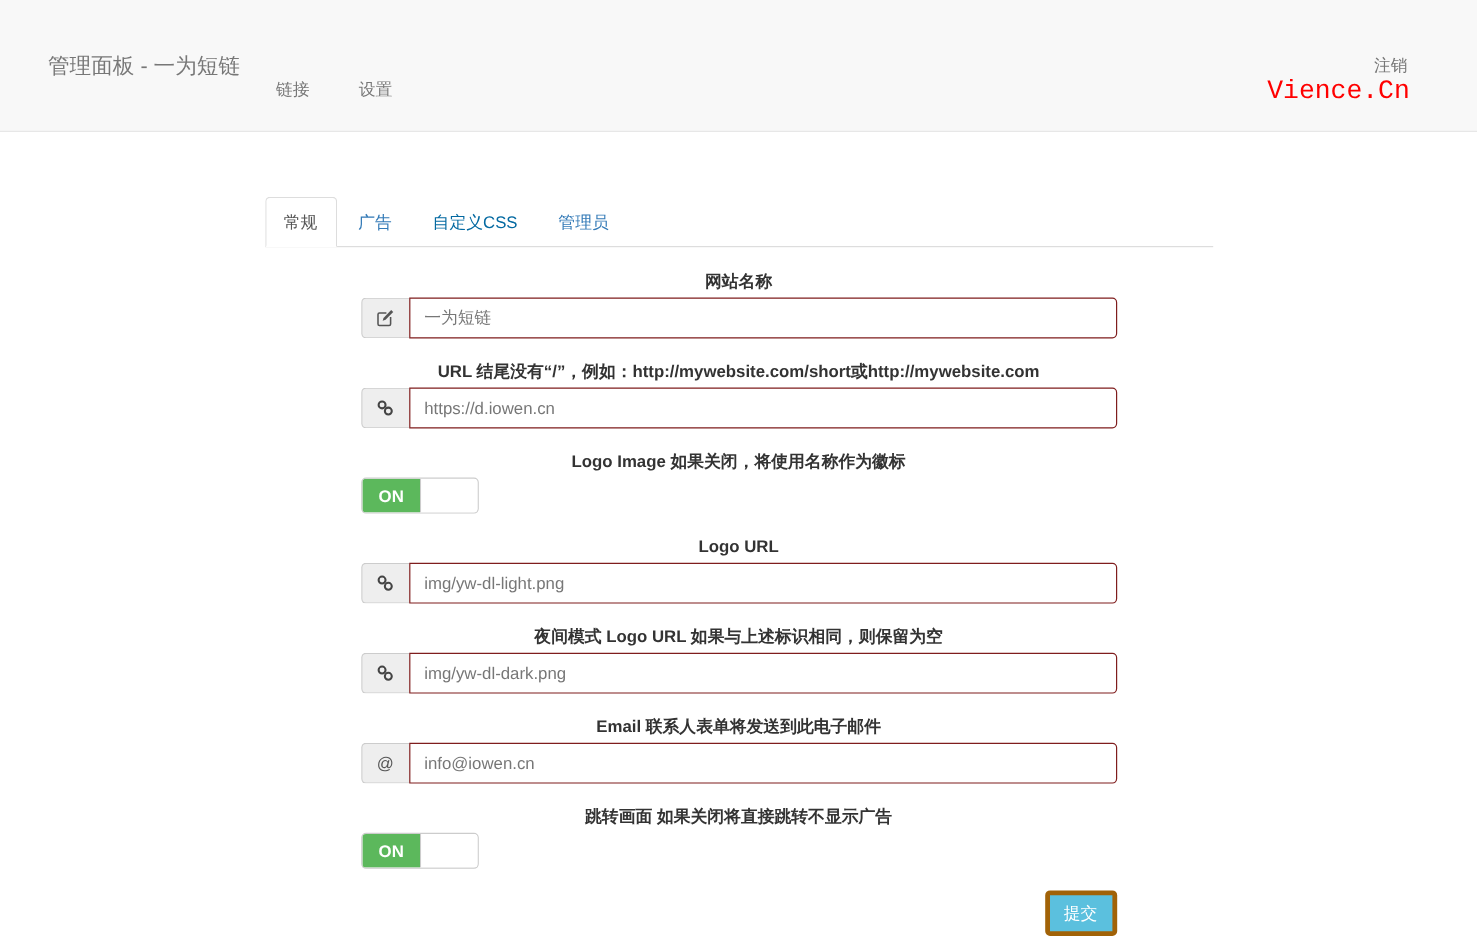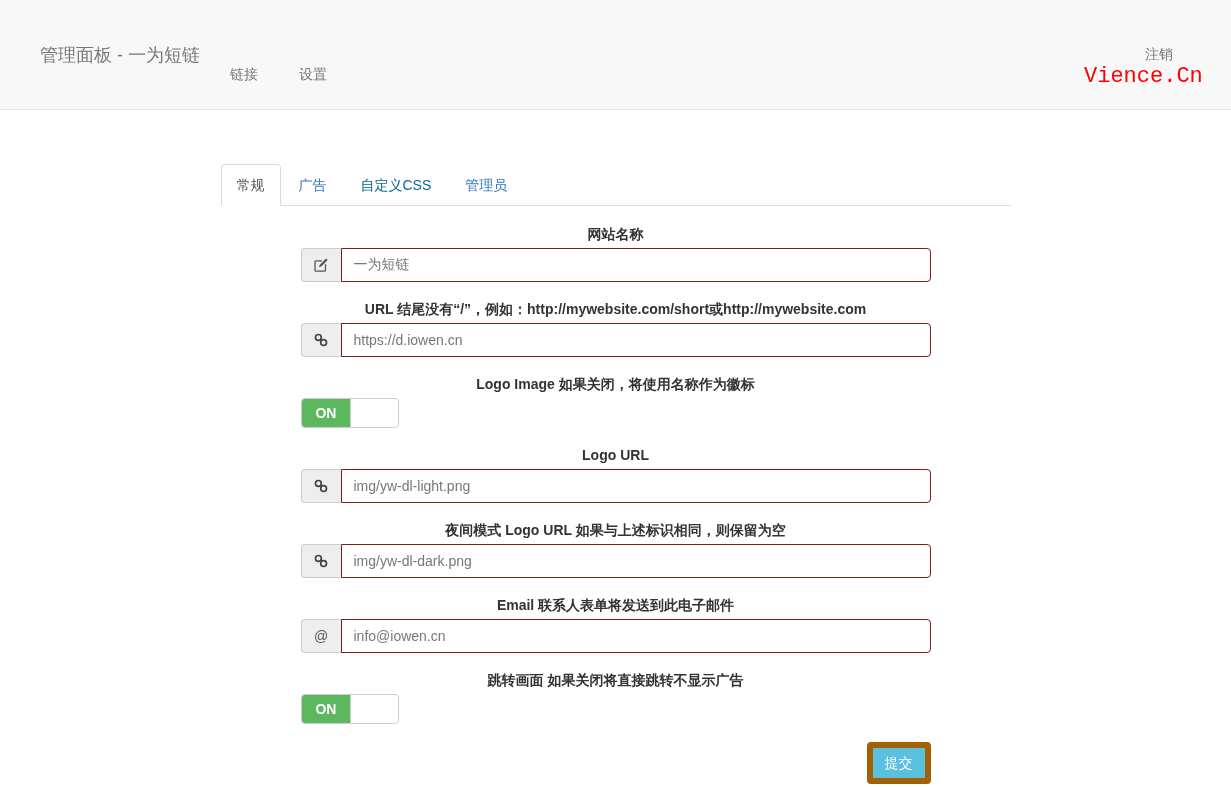--- a/index.html
+++ b/index.html
@@ -8,21 +8,21 @@
   body { position:relative; }
 
   
   .navbar { height:110px; background:#f8f8f8; border-bottom:1px solid #e7e7e7;
             display:flex; align-items:center; padding:0 58px 0 40px; }
   .brand { font-size:18px; color:#777; margin-right:30px; text-decoration:none; cursor:pointer; }
   .nav-links { display:flex; gap:41px; }
   .nav-link { font-size:14px; color:#777; text-decoration:none; cursor:pointer;margin-top:40px; }
   .logout { margin-left:auto; font-size:14px; color:#777; text-decoration:none; cursor:pointer; }
 
-  .watermark { position:absolute; left:1084px; top:64px; font-size:22px;
+  .watermark { position:absolute; left:1056px; top:64px; font-size:22px;
                font-family:"Liberation Mono","DejaVu Sans Mono",monospace; z-index:5; }
 
   
   .container { width:790px; margin:40px auto 0; }
   .nav-tabs { display:flex; border-bottom:1px solid #ddd; }
   .tab { font-size:14px; padding:10px 15px; margin-right:2px; margin-bottom:-1px;
          cursor:pointer; text-decoration:none; border:1px solid transparent;
          border-radius:4px 4px 0 0; line-height:20px;margin-top:14px; }
   .tab.active { color:#555; background:#fff; border-color:#ddd; border-bottom-color:#fff; }
   .tab.inactive { color:#337ab7; }
@@ -40,21 +40,21 @@
                 padding:6px 12px; font-size:14px; color:#777; outline:none;
                 font-family:"Liberation Sans","DejaVu Sans",sans-serif; background:#fff; }
 
   .toggle { width:98px; height:30px; border:1px solid #ccc; border-radius:4px;
             display:flex; overflow:hidden; background:#fff; cursor:pointer; }
   .toggle-on { width:51%; background:#5cb85c; color:#fff; font-weight:bold;
                font-size:14px; display:flex; align-items:center; justify-content:center; }
   .toggle-handle { flex:1; background:#fff; border-left:1px solid #ccc; border-radius:0 3px 3px 0; }
 
   .submit-row { display:flex; justify-content:flex-end; margin-top:16px; }
-  .submit-btn { background:#5bc0de; border:6px solid #a16207; color:#fff; font-size:14px;
+  .submit-btn { background:#5bc0de; border:4px solid #a16207; color:#fff; font-size:14px;
                 line-height:20px; padding:5px 12px; border-radius:4px; cursor:pointer;
                 font-family:"Liberation Sans","DejaVu Sans",sans-serif; }
 
   .icon-svg { display:block; }
 </style>
 </head>
 <body>
 
 <div class="navbar" style="background: rgb(248, 248, 248);">
   <a class="brand">管理面板 - 一为短链</a>

